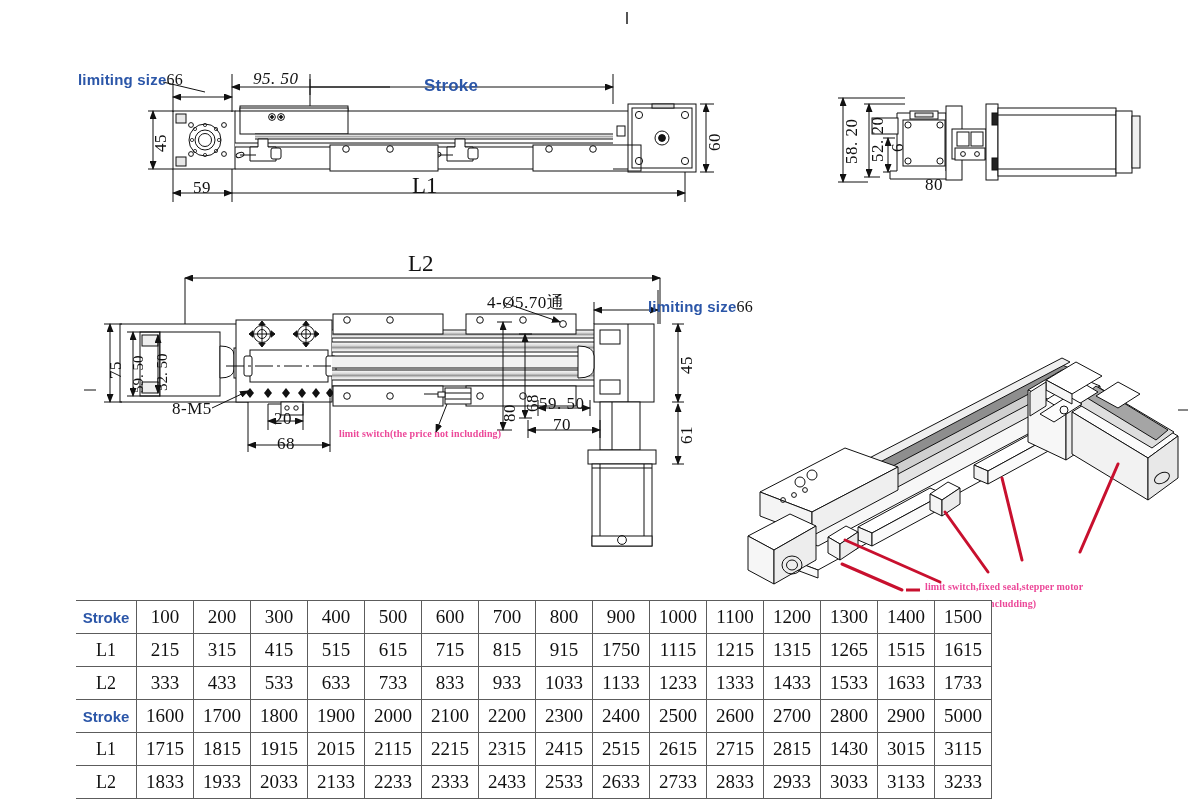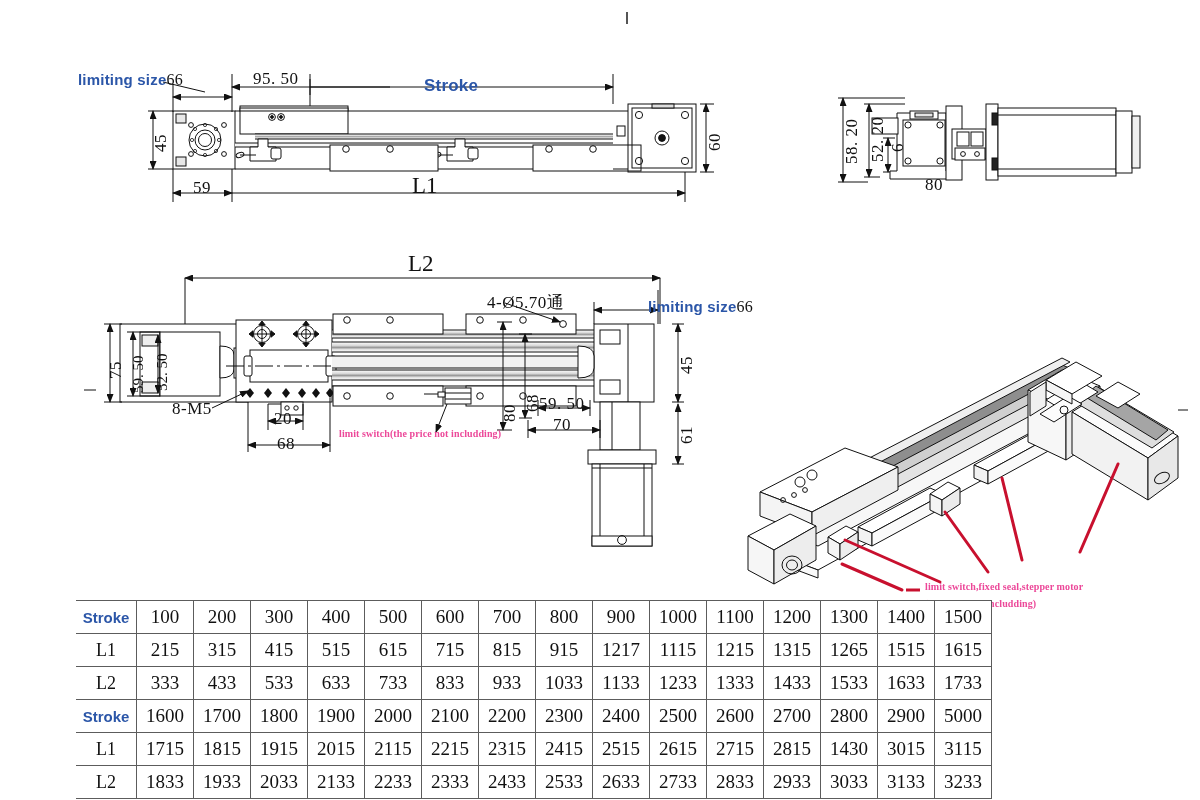--- a/index.html
+++ b/index.html
@@ -429,21 +429,21 @@
         <line x1="906" y1="578" x2="920" y2="578"></line>
       </g>
     </g>
 
     <rect x="903" y="622" width="5" height="164" fill="#d9d9d9"></rect>
   </svg>
 
   <div class="lbl blue" style="left:78px;top:60px;">
     <span>limiting size</span><span class="blk-inline">66</span>
   </div>
-  <div class="lbl dim" style="left:253px;top:58px;">95. 50</div>
+  <div class="lbl dim" style="left:253px;top:58px;font-style:italic;">95. 50</div>
   <div class="lbl blue" style="left:424px;top:65px;font-size:17px;">Stroke</div>
   <div class="lbl dim rot90" style="left:152px;top:140px;">45</div>
   <div class="lbl dim rot90" style="left:706px;top:139px;">60</div>
   <div class="lbl dim" style="left:193px;top:167px;">59</div>
   <div class="lbl big" style="left:412px;top:162px;">L1</div>
 
   <div class="lbl dim rot90" style="left:843px;top:152px;">58. 20</div>
   <div class="lbl dim rot90" style="left:869px;top:150px;">52. 20</div>
   <div class="lbl dim rot90" style="left:889px;top:140px;">6</div>
   <div class="lbl dim" style="left:925px;top:164px;">80</div>
@@ -493,21 +493,21 @@
         <tr>
           <td class="rowhead">L1</td>
           <td class="val">215</td>
           <td class="val">315</td>
           <td class="val">415</td>
           <td class="val">515</td>
           <td class="val">615</td>
           <td class="val">715</td>
           <td class="val">815</td>
           <td class="val">915</td>
-          <td class="val">1217</td>
+          <td class="val">1750</td>
           <td class="val">1115</td>
           <td class="val">1215</td>
           <td class="val">1315</td>
           <td class="val">1265</td>
           <td class="val">1515</td>
           <td class="val">1615</td>
         </tr>
         <tr>
           <td class="rowhead">L2</td>
           <td class="val">333</td>

